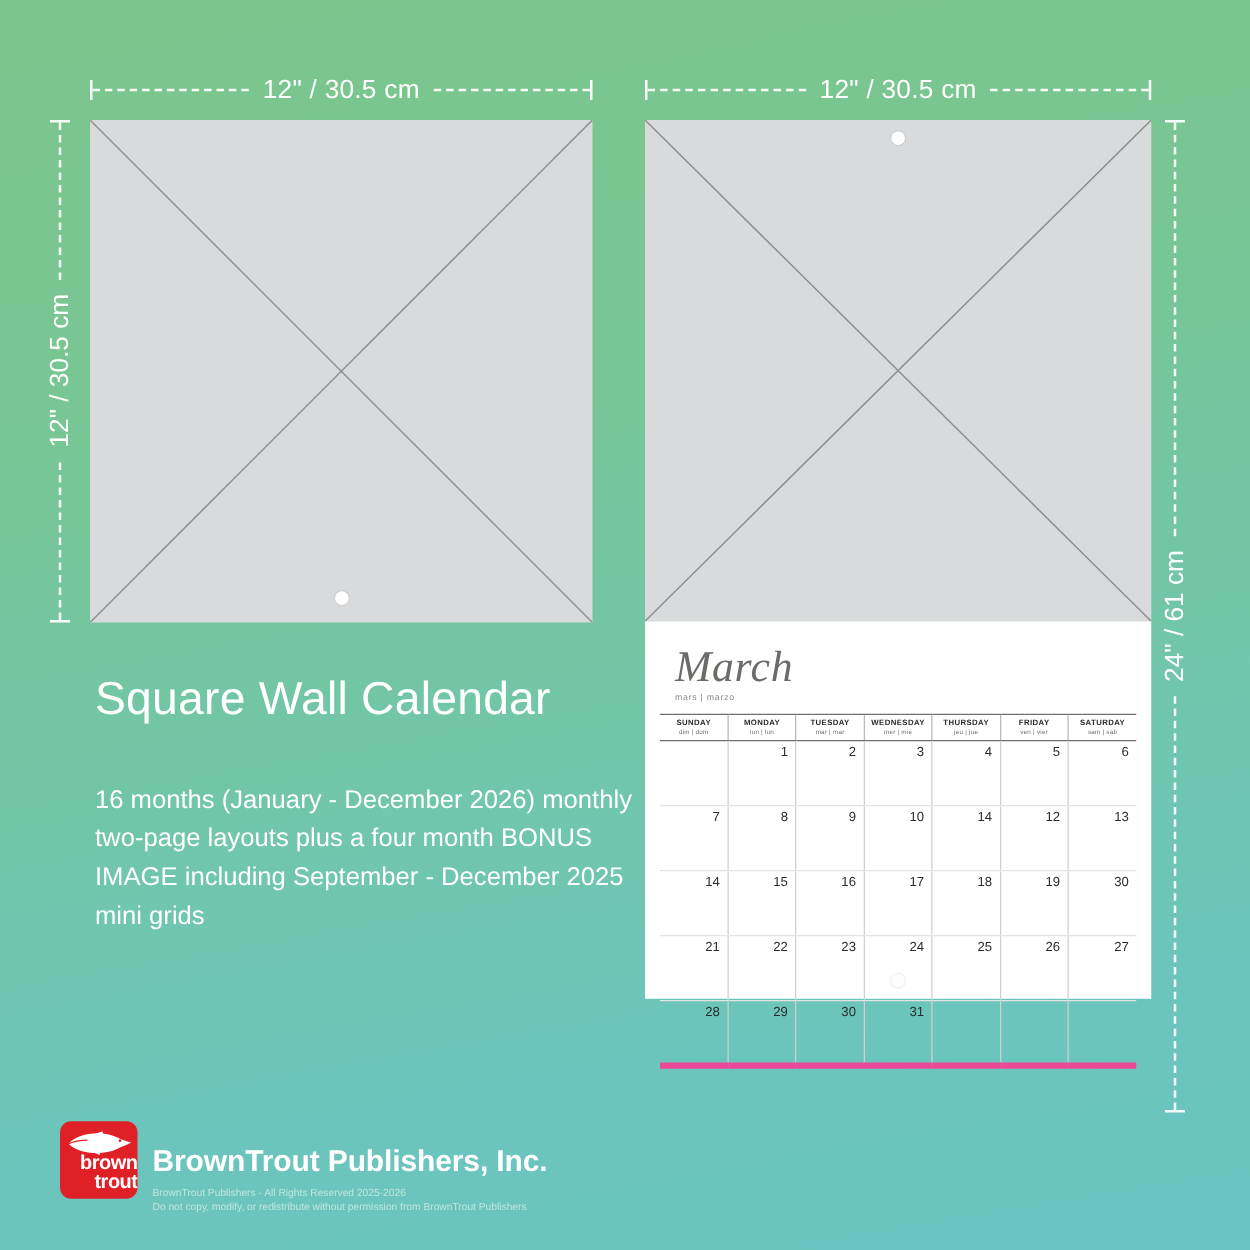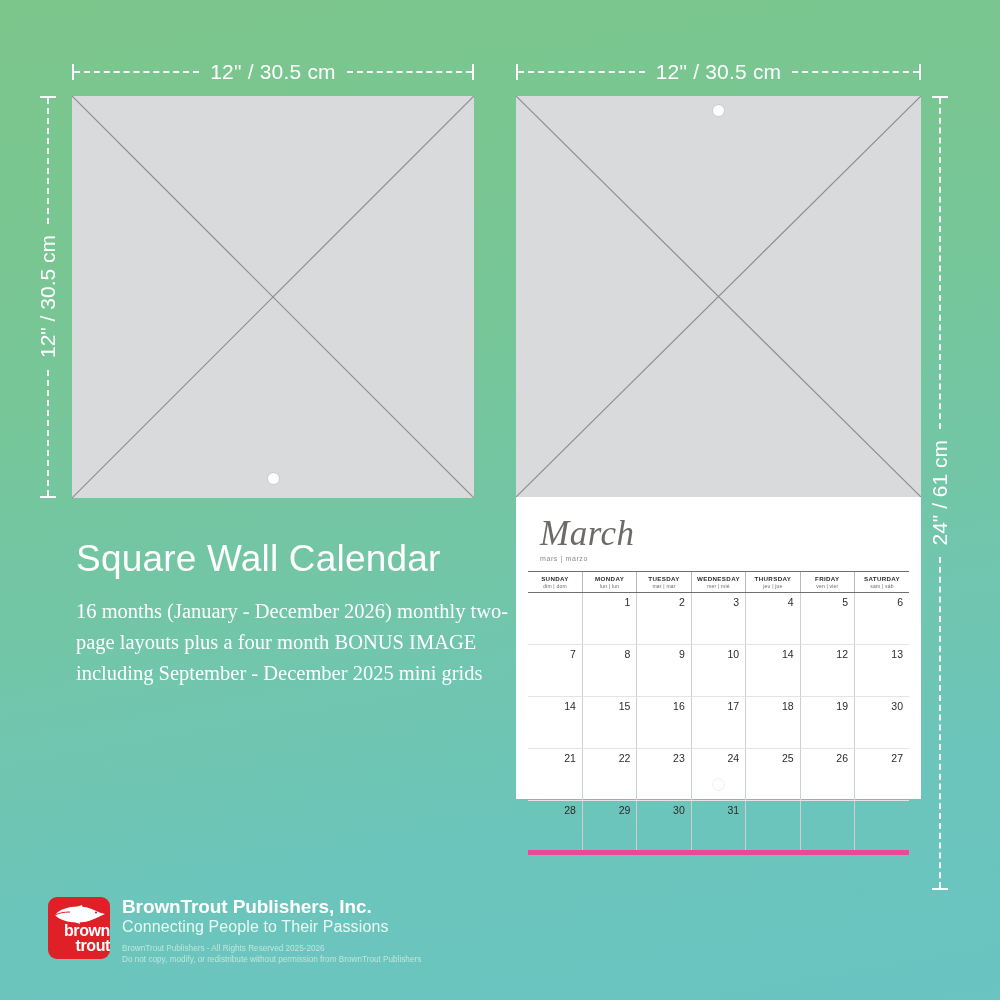--- a/index.html
+++ b/index.html
@@ -72,21 +72,21 @@
   .logo {
     width:62px; height:62px; border-radius:9px; background:#e02027;
     position:relative; flex:0 0 auto; overflow:hidden;
   }
   .logo .fishwrap { position:absolute; top:5px; left:4px; width:54px; height:24px; }
   .logo .lg-text {
     position:absolute; left:0; right:0; top:26px; text-align:right; color:#fff;
     font-weight:700; font-size:16px; line-height:.96; letter-spacing:-.4px;
   }
   .logo .lg-text span { display:block; }
-  .f-name { color:#fff; font-size:19px; font-weight:700; letter-spacing:-.1px; line-height:1.05; }
+  .f-name { color:#fff; font-size:24px; font-weight:700; letter-spacing:-.1px; line-height:1.05;margin-top:20px; }
   .f-tag { color:#eafaf4; font-size:16px; font-weight:400; margin-top:1px; letter-spacing:.1px; }
   .f-fine { color:#bfe6dc; font-size:8.2px; line-height:1.35; margin-top:7px; }
 </style>
 </head>
 <body>
 
 <div class="dim-h" style="left:72px; top:62px; width:402px;">
   <div class="cap"></div>
   <div class="dim-line"></div>
   <div class="dim-label">12" / 30.5 cm</div>
@@ -223,39 +223,38 @@
         </tr>
       </tbody>
     </table>
   </div>
 
   <div class="hole" style="left:50%; margin-left:-5.5px; bottom:9px;"></div>
 </div>
 
 <div class="headline" style="left:76px; top:538px; width:440px;">Square Wall Calendar</div>
 
-<div class="subcopy" style="left:76px; top:596px; width:442px;font-family:Liberation Serif, serif;">16 months (January - December 2026) monthly two-page layouts plus a four month BONUS IMAGE including September - December 2025 mini grids</div>
+<div class="subcopy" style="left:76px; top:624px; width:442px;">16 months (January - December 2026) monthly two-page layouts plus a four month BONUS IMAGE including September - December 2025 mini grids</div>
 
 <div class="footer" style="left:48px; top:897px;">
   <div class="logo">
     <div class="fishwrap">
       <svg viewBox="0 0 54 24" width="54" height="24">
         <path d="M3 13 C10 4, 30 2, 42 8 C46 10, 49 11, 53 12 C49 14, 46 15, 42 17 C30 23, 10 21, 3 13 Z" fill="#ffffff"></path>
         <path d="M3 13 C7 11, 12 10, 18 10" stroke="#e02027" stroke-width="1" fill="none"></path>
         <path d="M22 6 L30 3 L31 8 Z" fill="#ffffff"></path>
         <path d="M20 19 L27 17 L28 22 Z" fill="#ffffff"></path>
         <circle cx="44" cy="10.5" r="1.1" fill="#e02027"></circle>
       </svg>
     </div>
     <div class="lg-text">
       <span>brown</span>
       <span>trout</span>
     </div>
   </div>
   <div>
     <div class="f-name">BrownTrout Publishers, Inc.</div>
-    <div class="f-tag">Connecting People to Their Passions</div>
     <div class="f-fine">
       <div>BrownTrout Publishers - All Rights Reserved 2025-2026</div>
       <div>Do not copy, modify, or redistribute without permission from BrownTrout Publishers</div>
     </div>
   </div>
 </div>
 
 </body></html>

